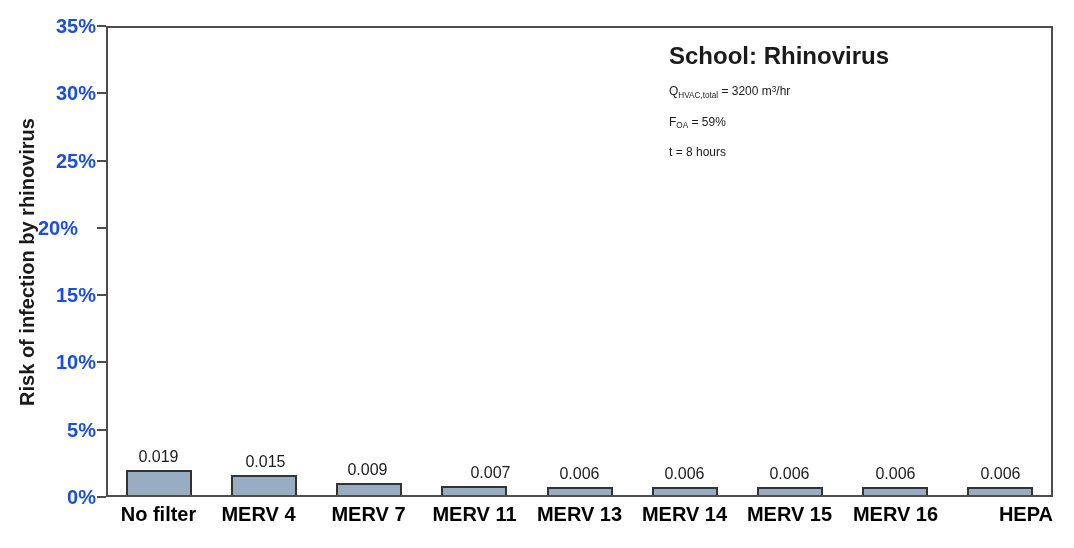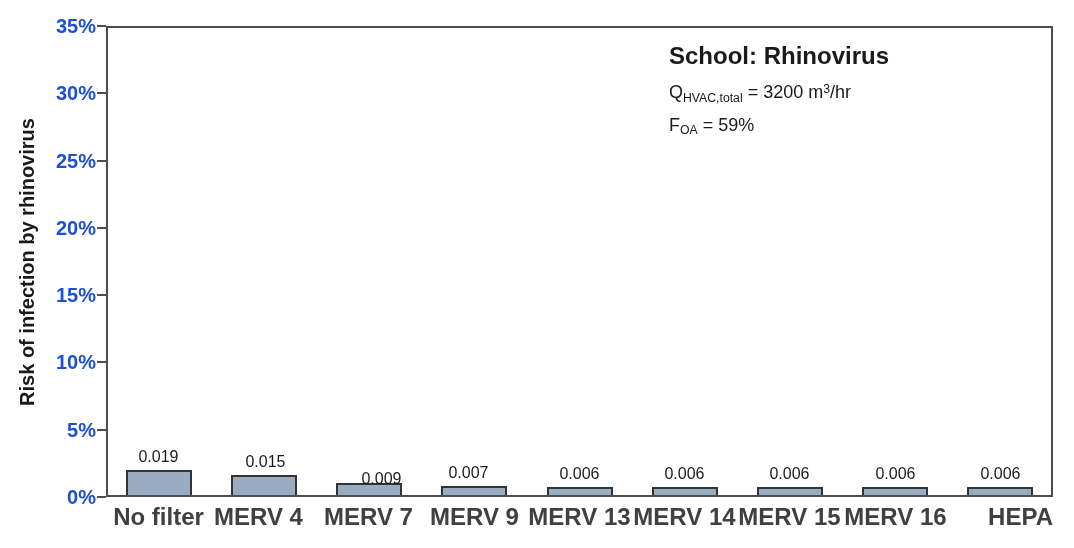--- a/index.html
+++ b/index.html
@@ -38,23 +38,23 @@
     text-align: center;
     font-size: 16px;
     font-weight: 400;
     color: #1a1a1a;
     white-space: nowrap;
   }
   .x-tick-label {
     position: absolute;
     top: 503px;
     text-align: center;
-    font-size: 24px;
+    font-size: 20px;
     font-weight: 700;
-    color: #404040;
+    color: #000000;
     white-space: nowrap;
   }
   .y-tick-label {
     position: absolute;
     width: 76px;
     left: 20px;
     text-align: right;
     font-size: 20px;
     font-weight: 700;
     line-height: 22px;
@@ -84,21 +84,21 @@
     width: 340px;
     margin-left: 13px;
   }
   #annotation-title {
     font-size: 24px;
     font-weight: 700;
     margin-bottom: 6px;
     color: #1a1a1a;
   }
   .ann-line {
-    font-size: 18px;
+    font-size: 12px;
     font-weight: 400;
     line-height: 27px;
     white-space: nowrap;
     color: #1a1a1a;
   }
   .ann-line .sub {
     font-size: 0.68em;
     vertical-align: -0.28em;
   }
   .ann-line .sup {
@@ -130,57 +130,58 @@
 
   <div class="y-tick-mark" style="top: 496px; background: rgb(77, 77, 77);"></div>
       <div class="y-tick-label" style="top: 486px;">0%</div>
       <div class="y-tick-mark" style="top: 429px; background: rgb(77, 77, 77);"></div>
       <div class="y-tick-label" style="top: 419px;">5%</div>
       <div class="y-tick-mark" style="top: 361px; background: rgb(77, 77, 77);"></div>
       <div class="y-tick-label" style="top: 351px;">10%</div>
       <div class="y-tick-mark" style="top: 294px; background: rgb(77, 77, 77);"></div>
       <div class="y-tick-label" style="top: 284px;">15%</div>
       <div class="y-tick-mark" style="top: 227px; background: rgb(77, 77, 77);"></div>
-      <div class="y-tick-label" style="top: 217px;">20%</div>
+      <div class="y-tick-label" style="top: 217px; text-align: center;">20%</div>
       <div class="y-tick-mark" style="top: 160px; background: rgb(77, 77, 77);"></div>
       <div class="y-tick-label" style="top: 150px;">25%</div>
       <div class="y-tick-mark" style="top: 92px; background: rgb(77, 77, 77);"></div>
       <div class="y-tick-label" style="top: 82px;">30%</div>
       <div class="y-tick-mark" style="top: 25px; background: rgb(77, 77, 77);"></div>
       <div class="y-tick-label" style="top: 15px;">35%</div>
     </div>
 
   <div id="x-axis-layer">
 
   <div class="x-tick-label" style="left: 106px; width: 105px;">No filter</div>
       <div class="x-tick-label" style="left: 206px; width: 105px;">MERV 4</div>
       <div class="x-tick-label" style="left: 316px; width: 105px;">MERV 7</div>
-      <div class="x-tick-label" style="left: 422px; width: 105px;">MERV 9</div>
+      <div class="x-tick-label" style="left: 422px; width: 105px;">MERV 11</div>
       <div class="x-tick-label" style="left: 527px; width: 105px;">MERV 13</div>
       <div class="x-tick-label" style="left: 632px; width: 105px;">MERV 14</div>
       <div class="x-tick-label" style="left: 737px; width: 105px;">MERV 15</div>
       <div class="x-tick-label" style="left: 843px; width: 105px;">MERV 16</div>
       <div class="x-tick-label" style="left: 948px; width: 105px; text-align: right;">HEPA</div>
     </div>
 
   <div id="label-layer">
 
   <div class="bar-value-label" style="left: 106px; width: 105px; top: 448px;">0.019</div>
       <div class="bar-value-label" style="left: 213px; width: 105px; top: 453px;">0.015</div>
-      <div class="bar-value-label" style="left: 329px; width: 105px; top: 461px; margin-top: 9px;">0.009</div>
-      <div class="bar-value-label" style="left: 416px; width: 105px; top: 464px;">0.007</div>
+      <div class="bar-value-label" style="left: 315px; width: 105px; top: 461px;">0.009</div>
+      <div class="bar-value-label" style="left: 438px; width: 105px; top: 464px;">0.007</div>
       <div class="bar-value-label" style="left: 527px; width: 105px; top: 465px;">0.006</div>
       <div class="bar-value-label" style="left: 632px; width: 105px; top: 465px;">0.006</div>
       <div class="bar-value-label" style="left: 737px; width: 105px; top: 465px;">0.006</div>
       <div class="bar-value-label" style="left: 843px; width: 105px; top: 465px;">0.006</div>
       <div class="bar-value-label" style="left: 948px; width: 105px; top: 465px;">0.006</div>
     </div>
 
   <div id="annotation-box">
     <div id="annotation-title">School: Rhinovirus</div>
     <div id="annotation-lines">
 
     <div class="ann-line"><span>Q</span><span class="sub">HVAC,total</span><span> = 3200 m</span><span class="sup">3</span><span>/hr</span></div>
         <div class="ann-line"><span>F</span><span class="sub">OA</span><span> = 59%</span></div>
+        <div class="ann-line"><span>t = 8 hours</span></div>
       </div>
   </div>
 
 </div>
 
 </body></html>

